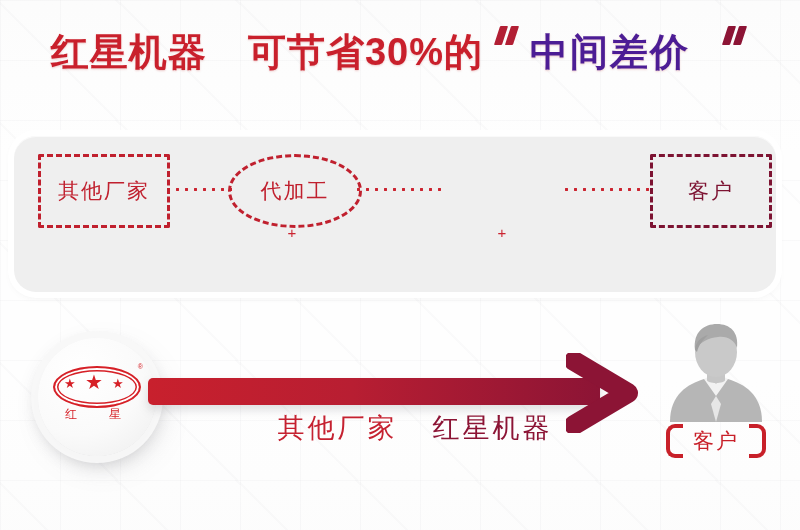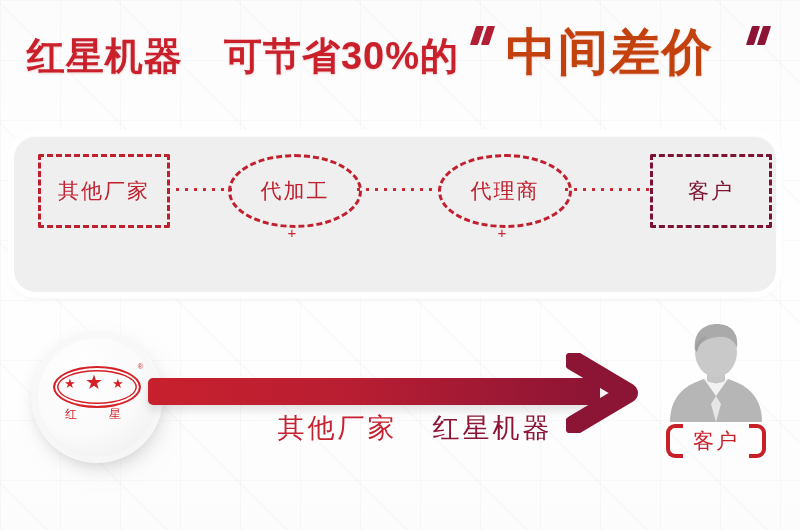--- a/index.html
+++ b/index.html
@@ -41,21 +41,21 @@
     width: 800px;
     text-align: center;
     white-space: nowrap;
     font-size: 38px;
     font-weight: bold;
     letter-spacing: 1px;
     line-height: 60px;
     text-shadow: 0 1px 2px rgba(190,60,60,0.25);
   }
   .hl-a { color: #c9202c; }
-  .hl-b { color: #c2410c; font-size: 50px; letter-spacing: 2px; }
+  .hl-b { color: #4c1d95; font-size: 38px; letter-spacing: 2px; }
   .quote {
     display: inline-block;
     position: relative;
     width: 26px; height: 38px;
     vertical-align: top;
   }
   .quote i {
     position: absolute;
     display: block;
     width: 8px; height: 19px;
@@ -244,23 +244,20 @@
     <div class="dots" style="left:548px; top:52px; width:90px;"></div>
 
     <div class="node node-rect" style="left:24px; top:18px; width:126px; height:68px;">
       <span>其他厂家</span>
     </div>
 
     <div class="node node-ellipse" style="left:214px; top:18px; width:128px; height:68px;">
       <span>代加工</span>
     </div>
 
-    <div class="node node-ellipse" style="left:424px; top:18px; width:128px; height:68px;">
-      <span>代理商</span>
-    </div>
 
     <div class="node node-rect node-dark" style="left:636px; top:18px; width:116px; height:68px;">
       <span>客户</span>
     </div>
 
     <div class="fee" style="left:214px; top:90px; width:128px;">
       <span class="plus">+</span>
     </div>
 
     <div class="fee" style="left:424px; top:90px; width:128px;">

